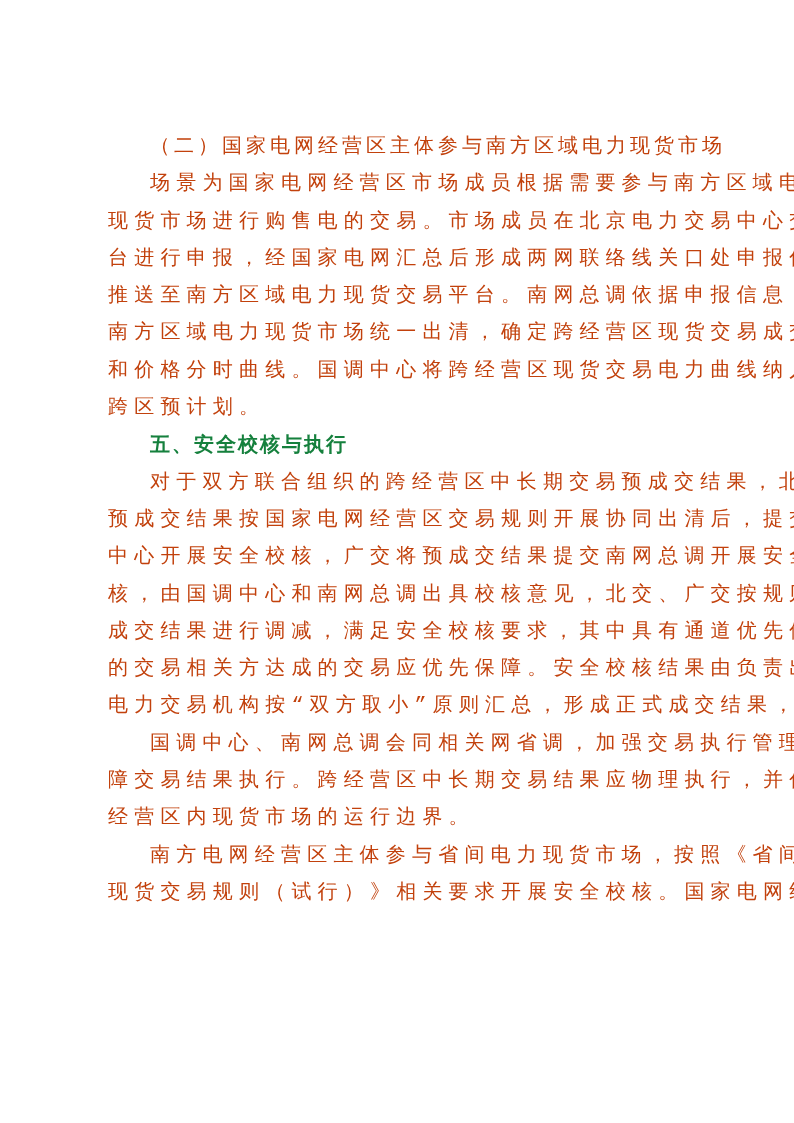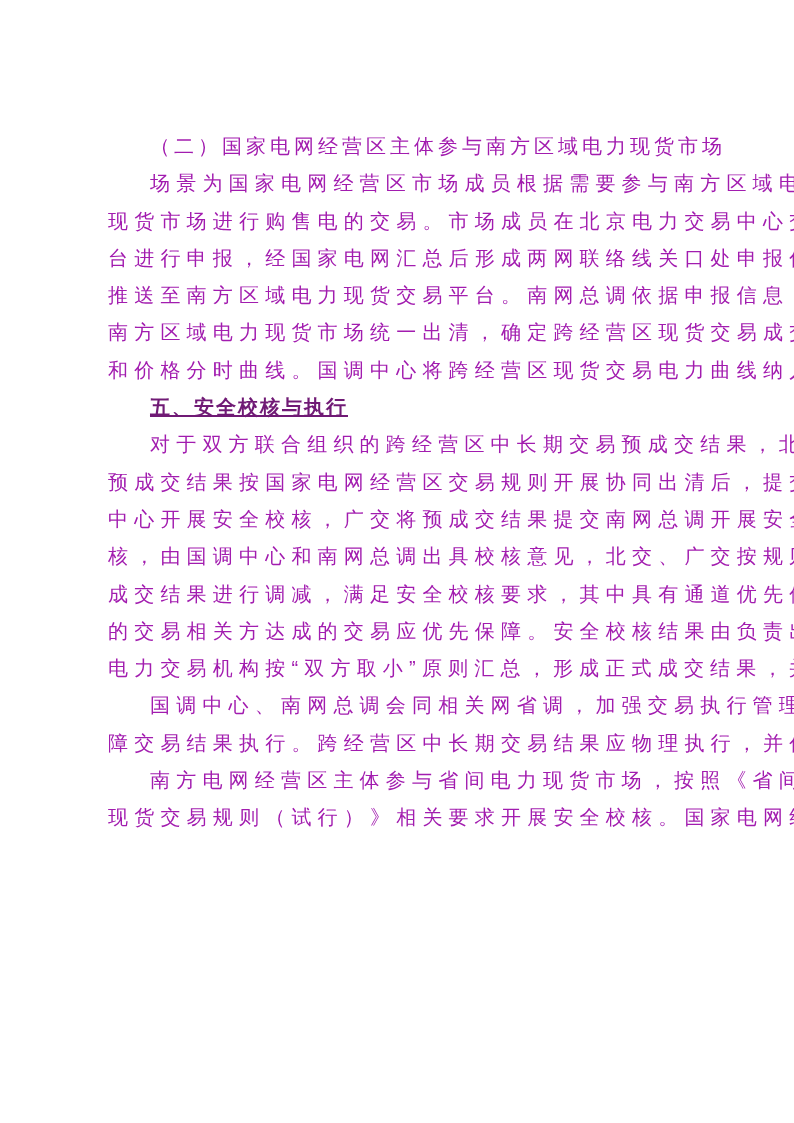--- a/index.html
+++ b/index.html
@@ -1,70 +1,71 @@
 <!DOCTYPE html>
 <html><head>
 <meta charset="utf-8">
 <style>
   html, body { margin: 0; padding: 0; background: #ffffff; }
   body { width: 794px; height: 1123px; position: relative; overflow: hidden; }
   .page { position: absolute; left: 0; top: 0; width: 794px; height: 1123px; background: #fff; }
   .content { position: absolute; left: 108px; top: 128px; width: 580px; }
   .line {
-    font-family: Liberation Sans, sans-serif;
+    font-family: Liberation Mono, monospace;
     font-size: 20px;
     line-height: 37.3px;
     height: 37.3px;
-    color: #a21caf;
+    color: #c2410c;
     white-space: nowrap;
     letter-spacing: 6.2px;
   }
   .indent { padding-left: 42px; }
   .heading2 { letter-spacing: 4px; padding-left: 42px; }
   .heading1 {
     font-family: "DejaVu Sans", "Liberation Sans", sans-serif;
     font-weight: bold;
     padding-left: 42px;
     letter-spacing: 2px;
-    color: #701a75;
-    text-decoration: underline;
+    color: #15803d;
   }
 </style>
 </head>
 <body>
 
 <div class="page">
   <div class="content">
 
     <div class="line heading2">（二）国家电网经营区主体参与南方区域电力现货市场</div>
 
     <div>
       <div class="line indent">场景为国家电网经营区市场成员根据需要参与南方区域电力</div>
       <div class="line">现货市场进行购售电的交易。市场成员在北京电力交易中心交易平</div>
       <div class="line">台进行申报，经国家电网汇总后形成两网联络线关口处申报信息，</div>
       <div class="line">推送至南方区域电力现货交易平台。南网总调依据申报信息，组织</div>
       <div class="line">南方区域电力现货市场统一出清，确定跨经营区现货交易成交电力</div>
       <div class="line">和价格分时曲线。国调中心将跨经营区现货交易电力曲线纳入跨省</div>
+      <div class="line">跨区预计划。</div>
     </div>
 
     <div class="line heading1">五、安全校核与执行</div>
 
     <div>
       <div class="line indent">对于双方联合组织的跨经营区中长期交易预成交结果，北交将</div>
       <div class="line">预成交结果按国家电网经营区交易规则开展协同出清后，提交国调</div>
       <div class="line">中心开展安全校核，广交将预成交结果提交南网总调开展安全校</div>
       <div class="line">核，由国调中心和南网总调出具校核意见，北交、广交按规则对预</div>
       <div class="line">成交结果进行调减，满足安全校核要求，其中具有通道优先使用权</div>
       <div class="line">的交易相关方达成的交易应优先保障。安全校核结果由负责出清的</div>
       <div class="line">电力交易机构按“双方取小”原则汇总，形成正式成交结果，并由</div>
     </div>
 
     <div>
       <div class="line indent">国调中心、南网总调会同相关网省调，加强交易执行管理，保</div>
       <div class="line">障交易结果执行。跨经营区中长期交易结果应物理执行，并作为各</div>
+      <div class="line">经营区内现货市场的运行边界。</div>
     </div>
 
     <div>
       <div class="line indent">南方电网经营区主体参与省间电力现货市场，按照《省间电力</div>
       <div class="line">现货交易规则（试行）》相关要求开展安全校核。国家电网经营区</div>
     </div>
 
   </div>
 </div>
 

